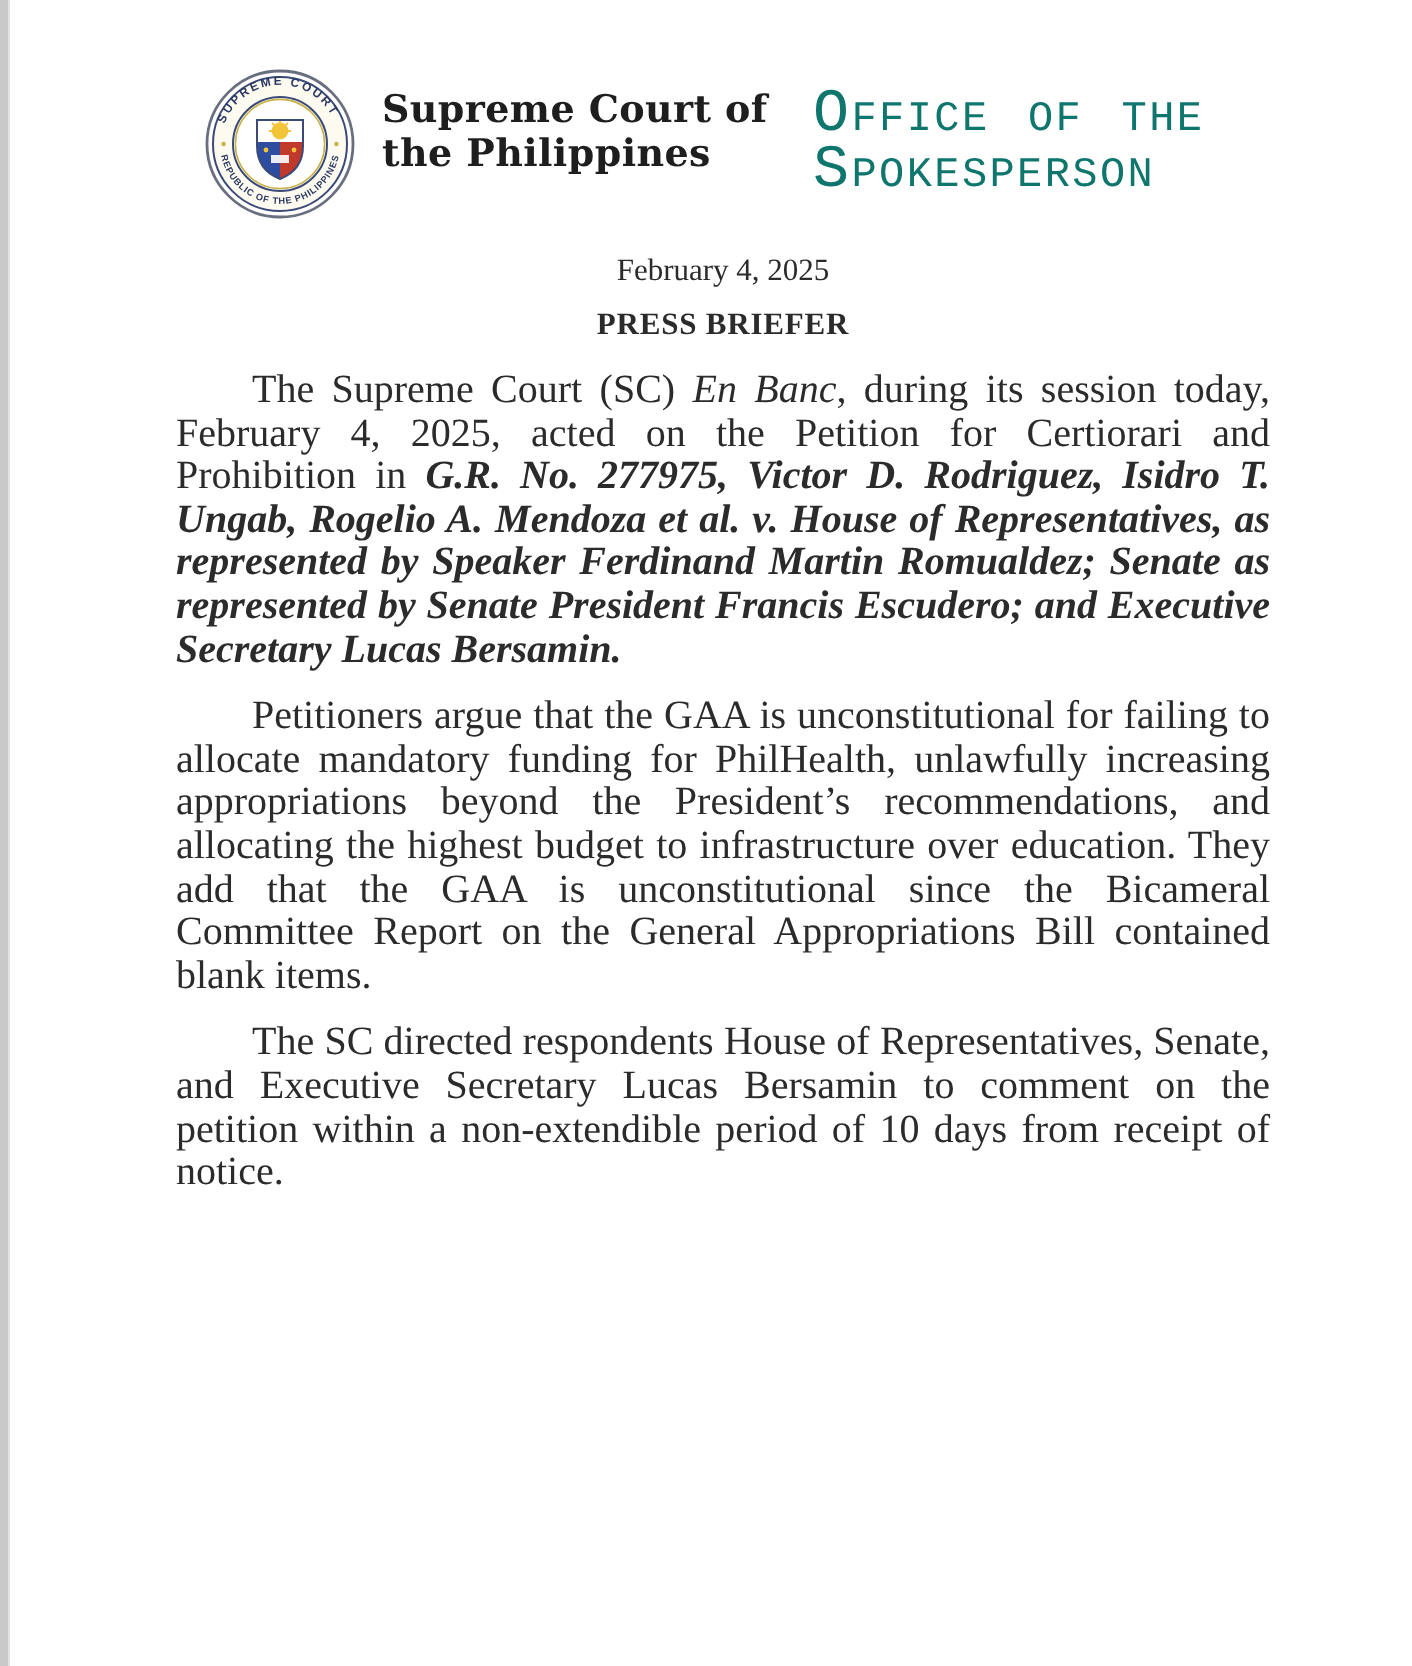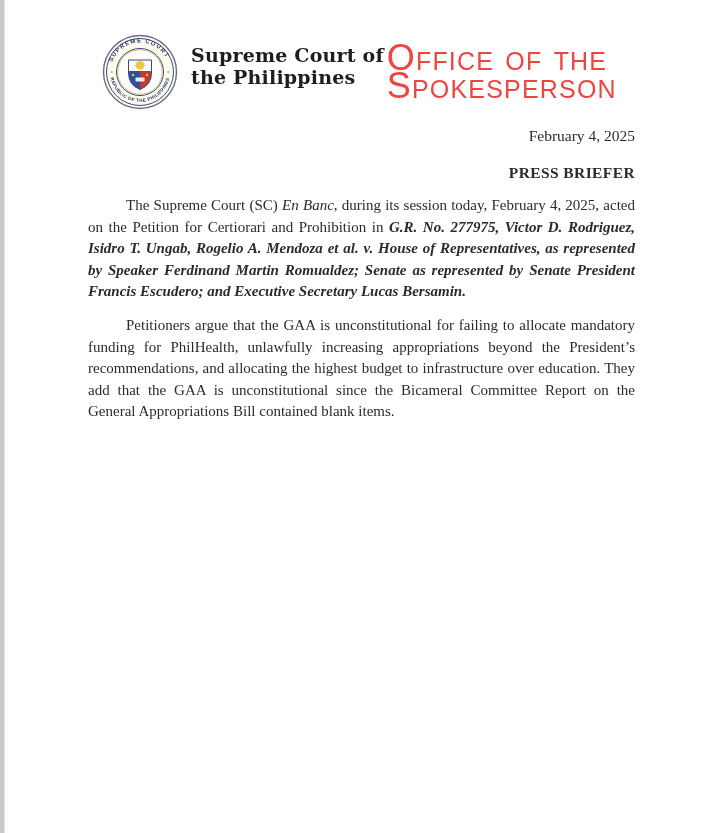--- a/index.html
+++ b/index.html
@@ -34,47 +34,47 @@
   .head-lines { display: flex; justify-content: center; }
   .org-name {
     font-family: "DejaVu Serif", serif;
     font-weight: bold;
     font-size: 19px;
     line-height: 22px;
     letter-spacing: 0.2px;
     color: #1e1e1e;
   }
   .office-name {
-    font-family: Liberation Sans, sans-serif;
+    font-family: Liberation Mono, monospace;
     font-variant: small-caps;
-    font-size: 36px;
+    font-size: 30px;
     line-height: 28px;
     letter-spacing: 1.2px;
-    color: #ef4444;
+    color: #0f766e;
   }
   
   .date-line {
-    text-align: right;
+    text-align: center;
     font-size: 15.5px;
     line-height: 21px;
     margin-top: 15px;
   }
   .doc-title {
-    text-align: right;
+    text-align: center;
     font-weight: bold;
     font-size: 15.5px;
     line-height: 21px;
     letter-spacing: 0.4px;
-    margin-top: 16px;
+    margin-top: 6px;
   }
   .para {
     margin: 12px 0 0 0;
     text-indent: 38px;
     text-align: justify;
-    font-size: 15px;
+    font-size: 20px;
     line-height: 21.6px;
   }
   .it { font-style: italic; }
   .bi { font-style: italic; font-weight: bold; }
 </style>
 </head>
 <body>
 
 <div class="page-edge-left"></div>
 
@@ -127,15 +127,16 @@
 
   <div class="date-line">February 4, 2025</div>
 
   <div class="doc-title">PRESS BRIEFER</div>
 
   <p class="para"><span>The Supreme Court (SC) </span><span class="it">En Banc</span><span>, during its session today, February 4, 2025, acted on the Petition for Certiorari and Prohibition in </span><span class="bi">G.R. No. 277975, Victor D. Rodriguez, Isidro T. Ungab, Rogelio A. Mendoza et al. v. House of Representatives, as represented by Speaker Ferdinand Martin Romualdez; Senate as represented by Senate President Francis Escudero; and Executive Secretary Lucas Bersamin.</span></p>
 
 
   <p class="para"><span>Petitioners argue that the GAA is unconstitutional for failing to allocate mandatory funding for PhilHealth, unlawfully increasing appropriations beyond the President’s recommendations, and allocating the highest budget to infrastructure over education. They add that the GAA is unconstitutional since the Bicameral Committee Report on the General Appropriations Bill contained blank items.</span></p>
 
+  <p class="para"><span>The SC directed respondents House of Representatives, Senate, and Executive Secretary Lucas Bersamin to comment on the petition within a non-extendible period of 10 days from receipt of notice.</span></p>
 
 
 </div>
 
 </body></html>

